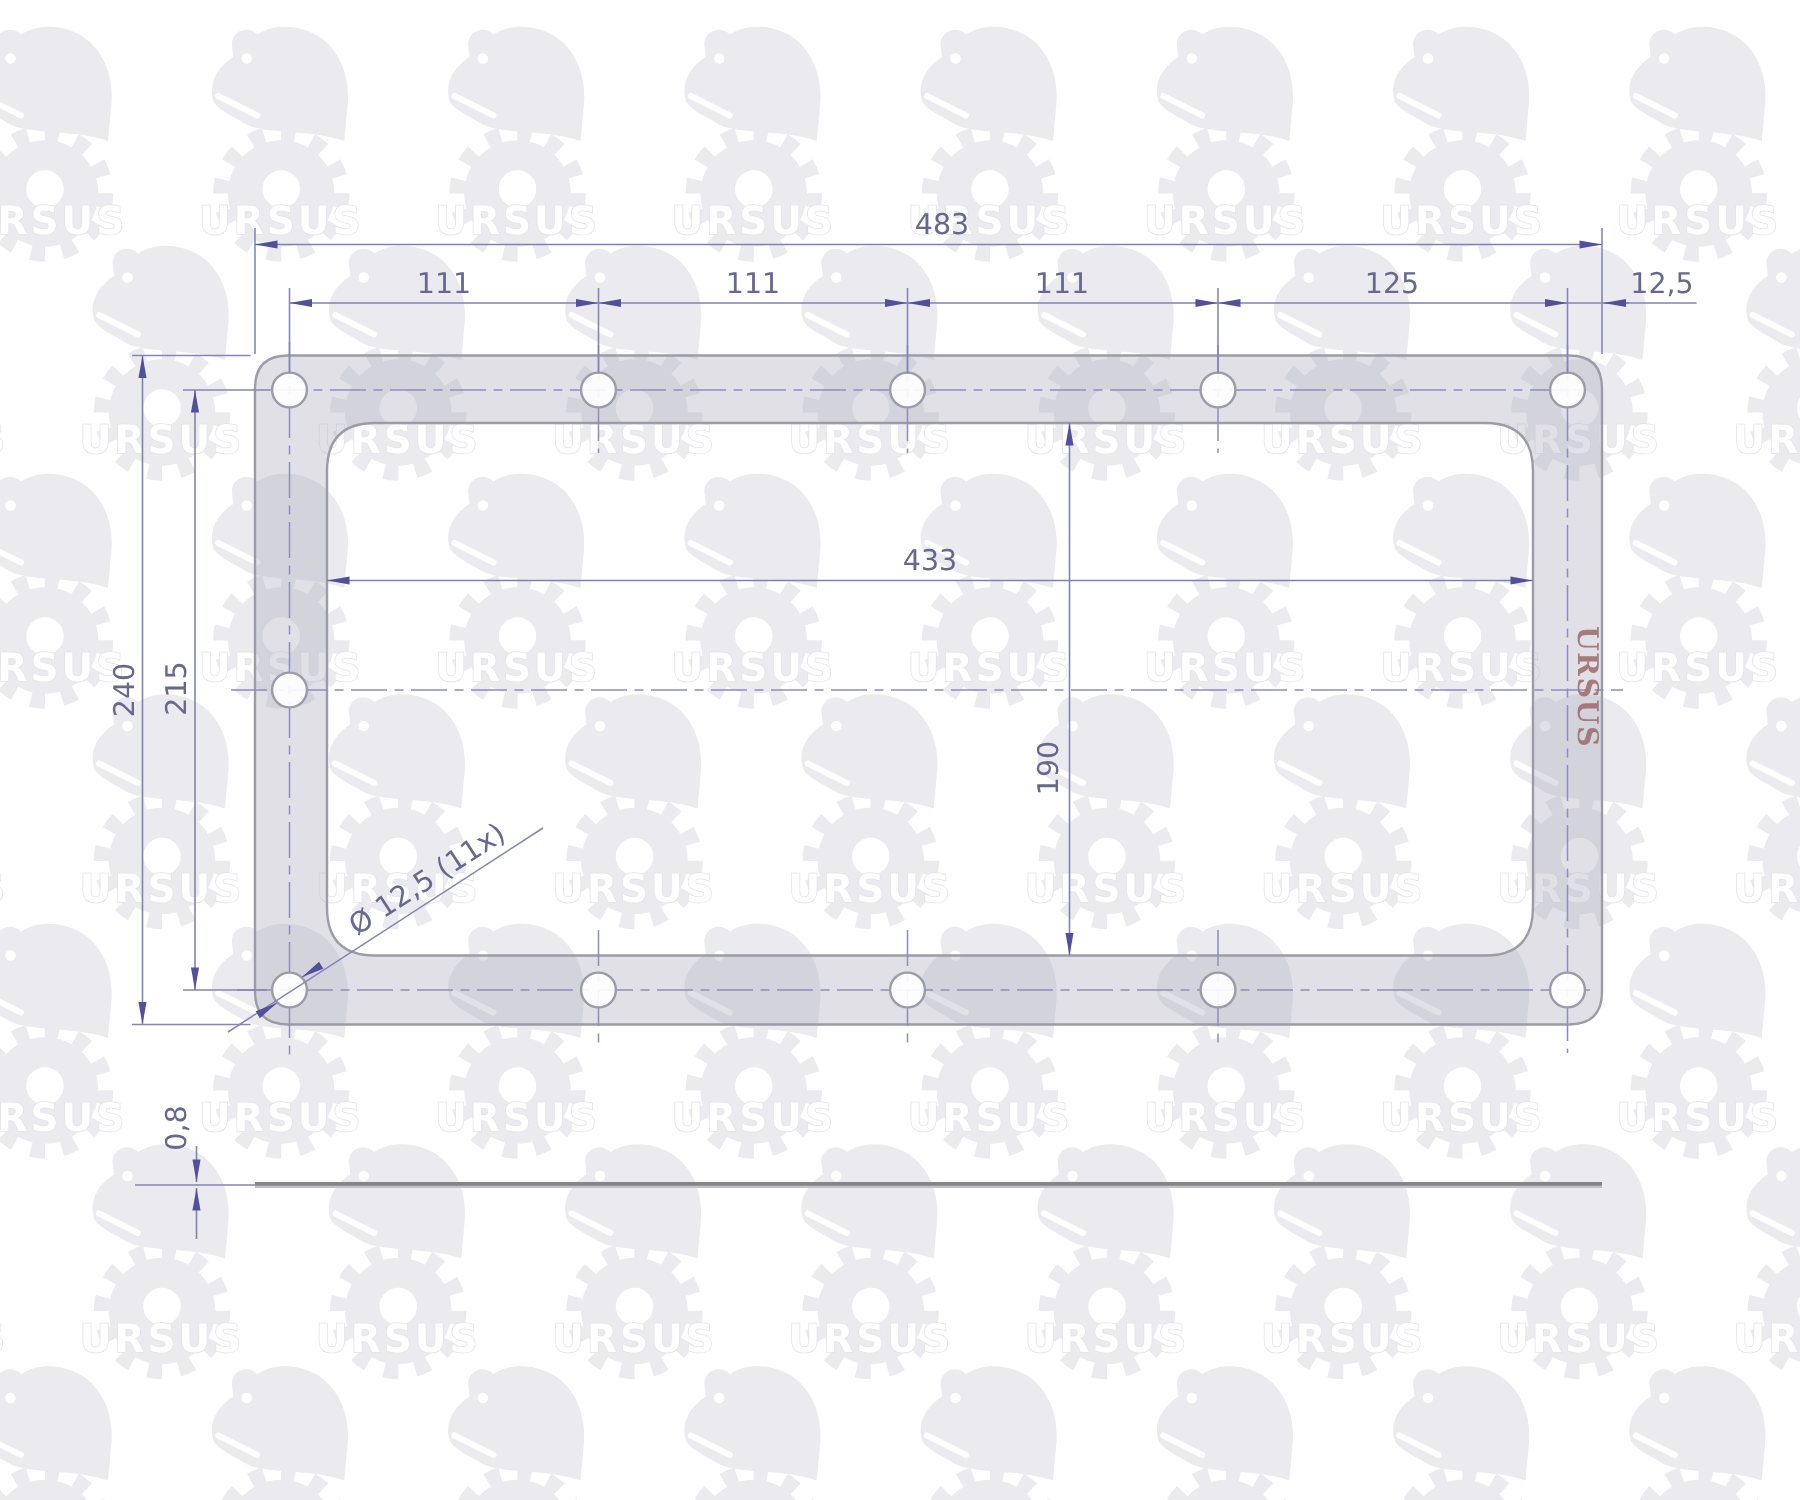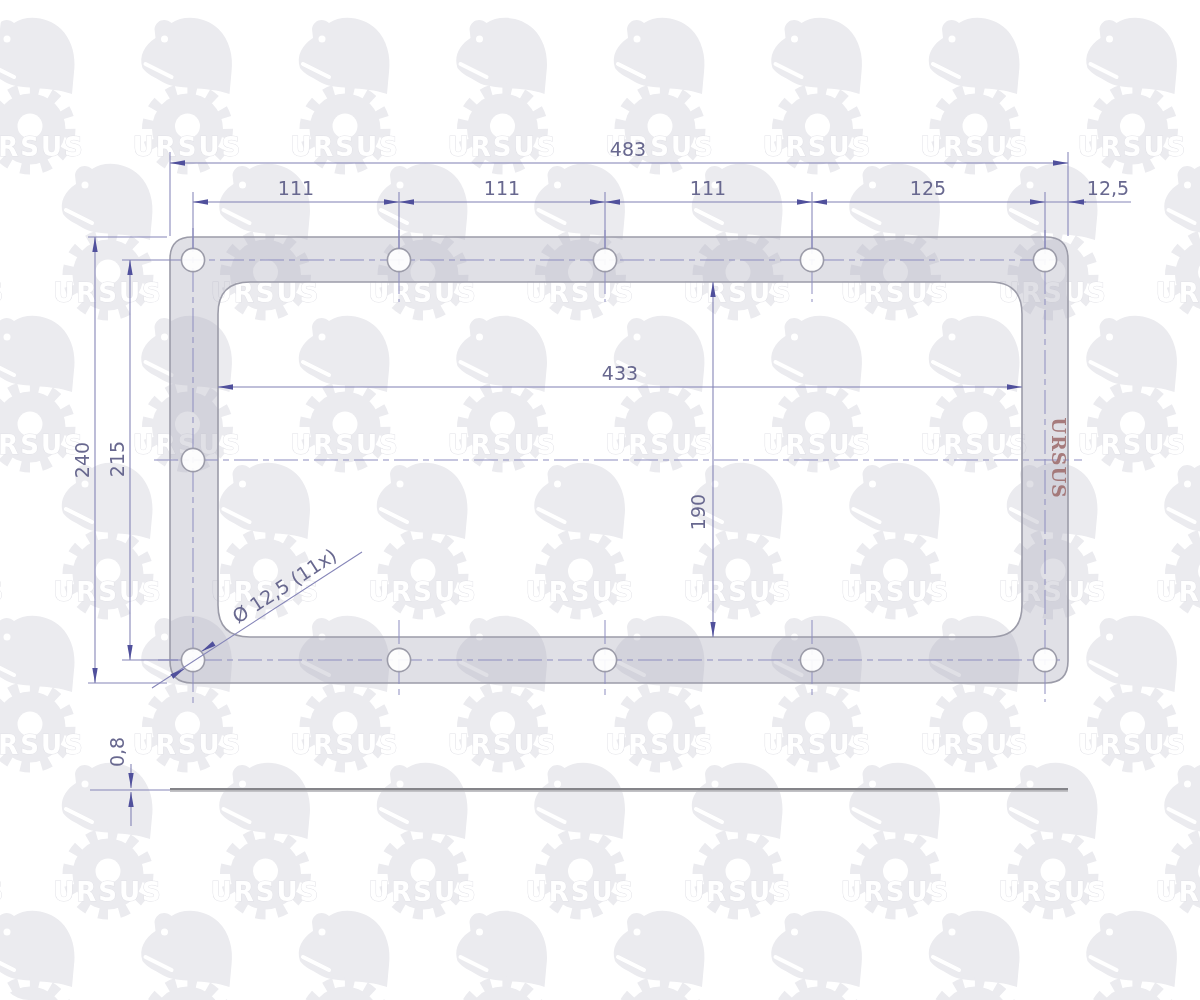--- a/index.html
+++ b/index.html
@@ -1,17 +1,17 @@
 <!DOCTYPE html>
 <html><head>
 <meta charset="utf-8">
 <style>
   html,body{margin:0;padding:0;background:#ffffff;}
   .stage{position:relative;width:1200px;height:1000px;background:#ffffff;overflow:hidden;
-         font-family:"DejaVu Sans", "Liberation Sans", sans-serif;border-radius:29px;}
+         font-family:"DejaVu Sans", "Liberation Sans", sans-serif;}
   svg{display:block;}
   .wm-shape{fill:#ebebef;}
   .wm-teeth{fill:none;stroke:#ebebef;stroke-width:11;}
   .wm-white{fill:#ffffff;}
   .wm-text{font-family:"DejaVu Sans","Liberation Sans",sans-serif;font-weight:bold;font-size:26px;
            fill:#ffffff;stroke:#e3e3e8;stroke-width:1;paint-order:stroke;letter-spacing:2px;}
   .gasket{fill:rgba(173,173,188,0.38);stroke:#9c9ca9;stroke-width:1.6;fill-rule:evenodd;}
   .hole{fill:rgba(255,255,255,0.92);stroke:#9c9ca9;stroke-width:1.6;}
   .cl{stroke:#8d8dc0;stroke-width:1;fill:none;stroke-dasharray:24 5 6 5;}
   .xl{stroke:#8585b8;stroke-width:1.05;fill:none;}

